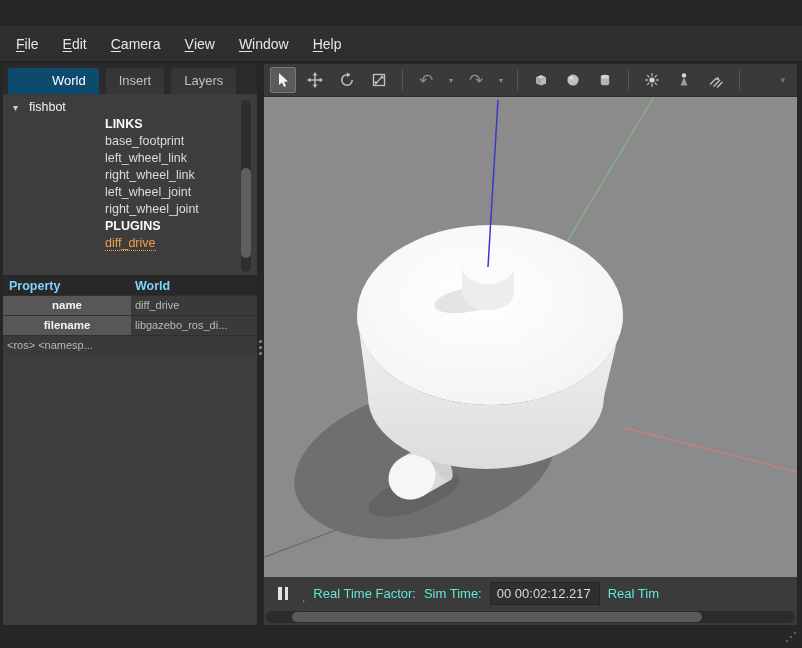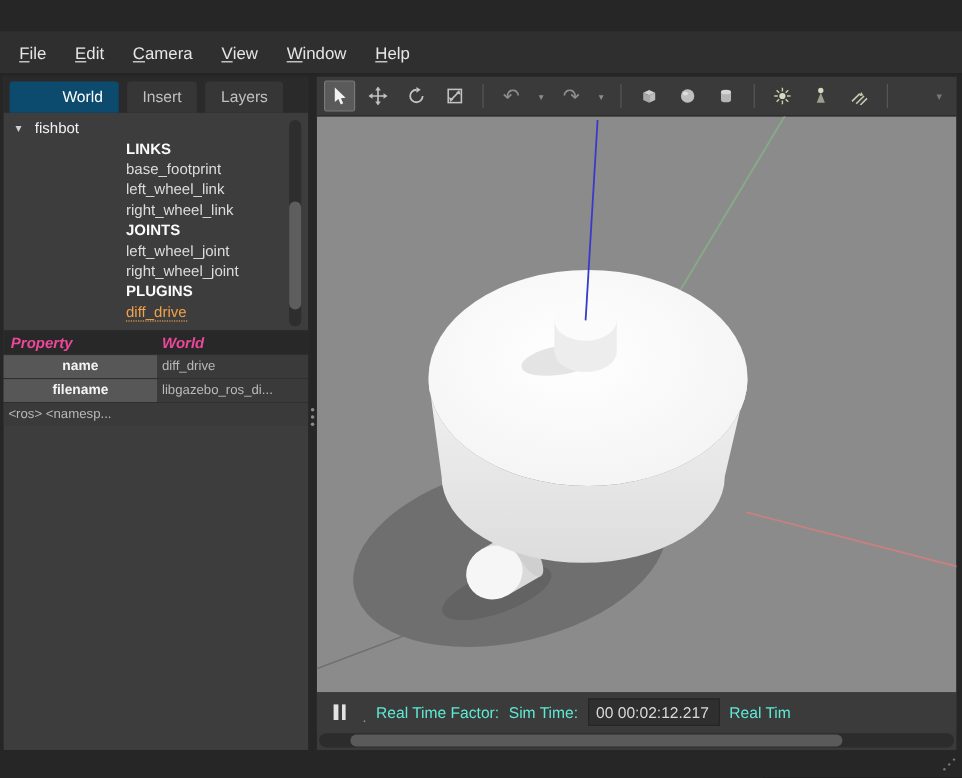--- a/index.html
+++ b/index.html
@@ -31,22 +31,22 @@
   .tree{padding-top:5px;font-size:12.5px;}
   .tree-row{height:17px;line-height:17px;padding-left:102px;white-space:nowrap;color:#dcdcdc;}
   .tree-root{padding-left:26px;position:relative;color:#f2f2f2;}
   .tree-root .arrow{position:absolute;left:10px;top:0;font-size:10px;color:#cfcfcf;}
   .tree-row.group span{font-weight:bold;color:#fafafa;}
   .tree-row.selected span{color:#f0a14b;border-bottom:1px dotted #f0a14b;}
   .panel-scroll{position:absolute;right:6px;top:36px;width:10px;height:172px;background:#2e2e2e;border-radius:5px;}
   .panel-scroll .handle{position:absolute;left:0;top:68px;width:10px;height:90px;background:#5e5e5e;border-radius:5px;}
 
   .prop-table{position:absolute;left:0;top:211px;width:254px;border-top:1px solid #2a2a2a;}
-  .prop-header{display:flex;height:19px;background:#282828;color:#ec4899;font-weight:bold;
-               font-size:12.5px;align-items:center;font-style:italic;}
+  .prop-header{display:flex;height:19px;background:#282828;color:#7dd3fc;font-weight:bold;
+               font-size:12.5px;align-items:center;}
   .ph-prop{width:128px;padding-left:6px;box-sizing:border-box;}
   .ph-val{flex:1;padding-left:4px;}
   .prop-row{display:flex;height:19px;border-top:1px solid #2f2f2f;}
   .pr-name{width:128px;box-sizing:border-box;background:#575757;color:#f4f4f4;font-weight:bold;
            font-size:11.5px;text-align:center;line-height:19px;}
   .pr-val{flex:1;background:#3a3a3a;color:#b9b9b9;font-size:11px;line-height:19px;padding-left:4px;
           white-space:nowrap;overflow:hidden;}
 
   .splitter{position:absolute;left:257px;top:64px;width:7px;height:561px;background:#262626;}
   .splitter .dots{position:absolute;left:2px;top:276px;width:3px;height:3px;background:#8a8a8a;
@@ -135,21 +135,20 @@
 
     <div class="tree">
       <div class="tree-row tree-root">
         <span class="arrow">▾</span>
         <span>fishbot</span>
       </div>
       <div class="tree-row group"><span>LINKS</span></div>
       <div class="tree-row"><span>base_footprint</span></div>
       <div class="tree-row"><span>left_wheel_link</span></div>
       <div class="tree-row"><span>right_wheel_link</span></div>
-      <div class="tree-row group"><span>JOINTS</span></div>
       <div class="tree-row"><span>left_wheel_joint</span></div>
       <div class="tree-row"><span>right_wheel_joint</span></div>
       <div class="tree-row group"><span>PLUGINS</span></div>
       <div class="tree-row selected"><span>diff_drive</span></div>
     </div>
 
     <div class="panel-scroll">
       <div class="handle"></div>
     </div>
 

